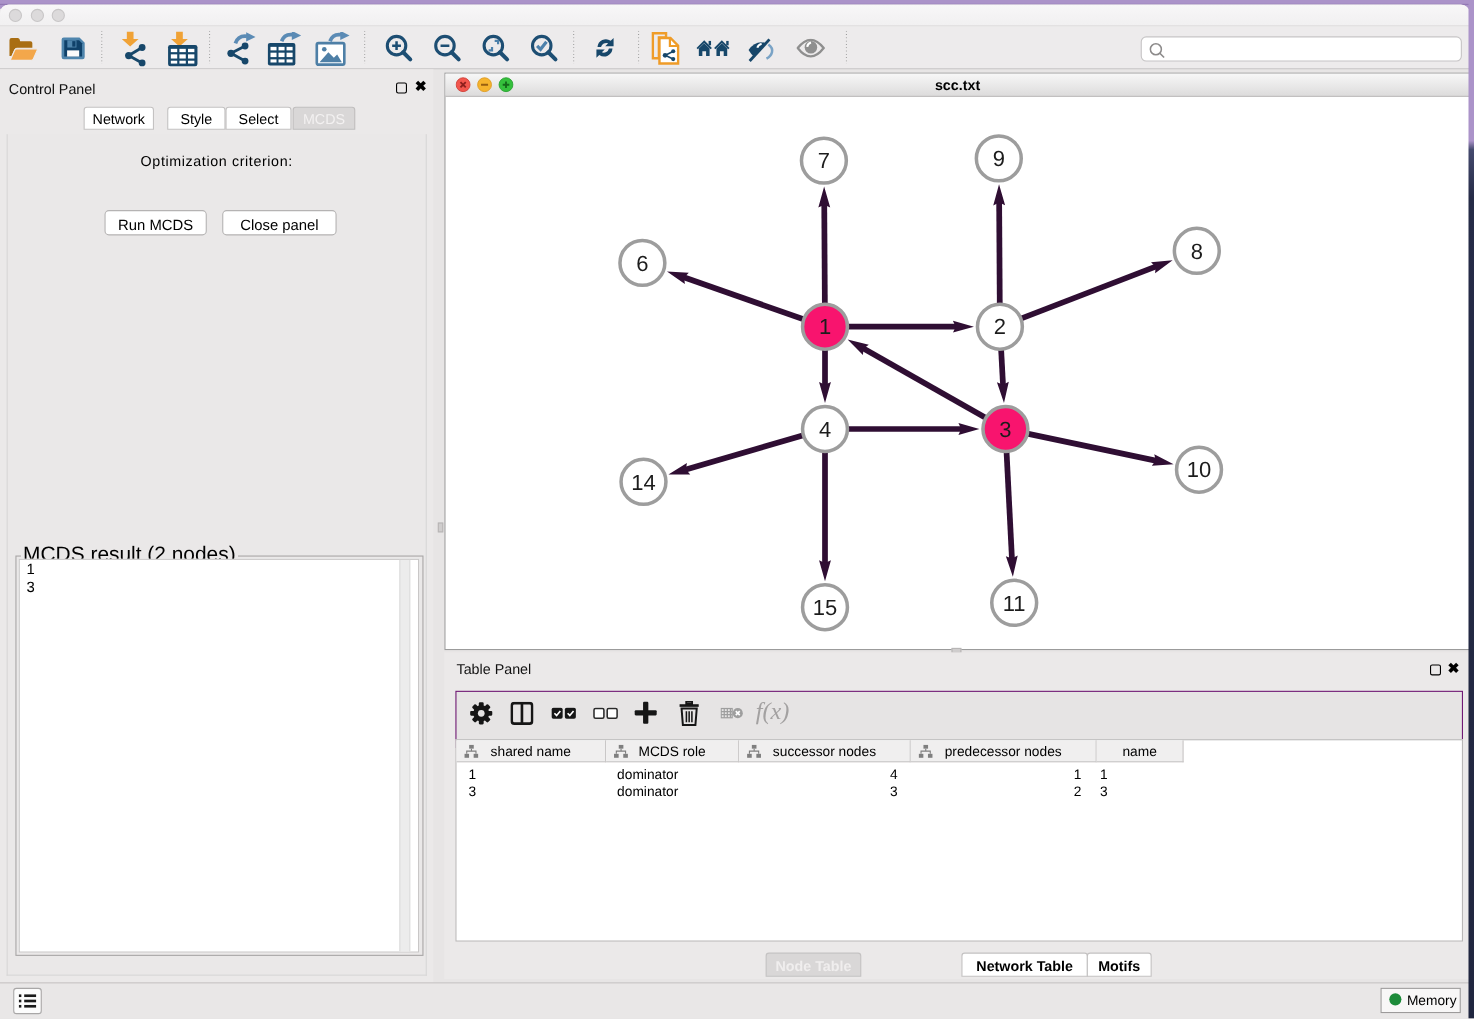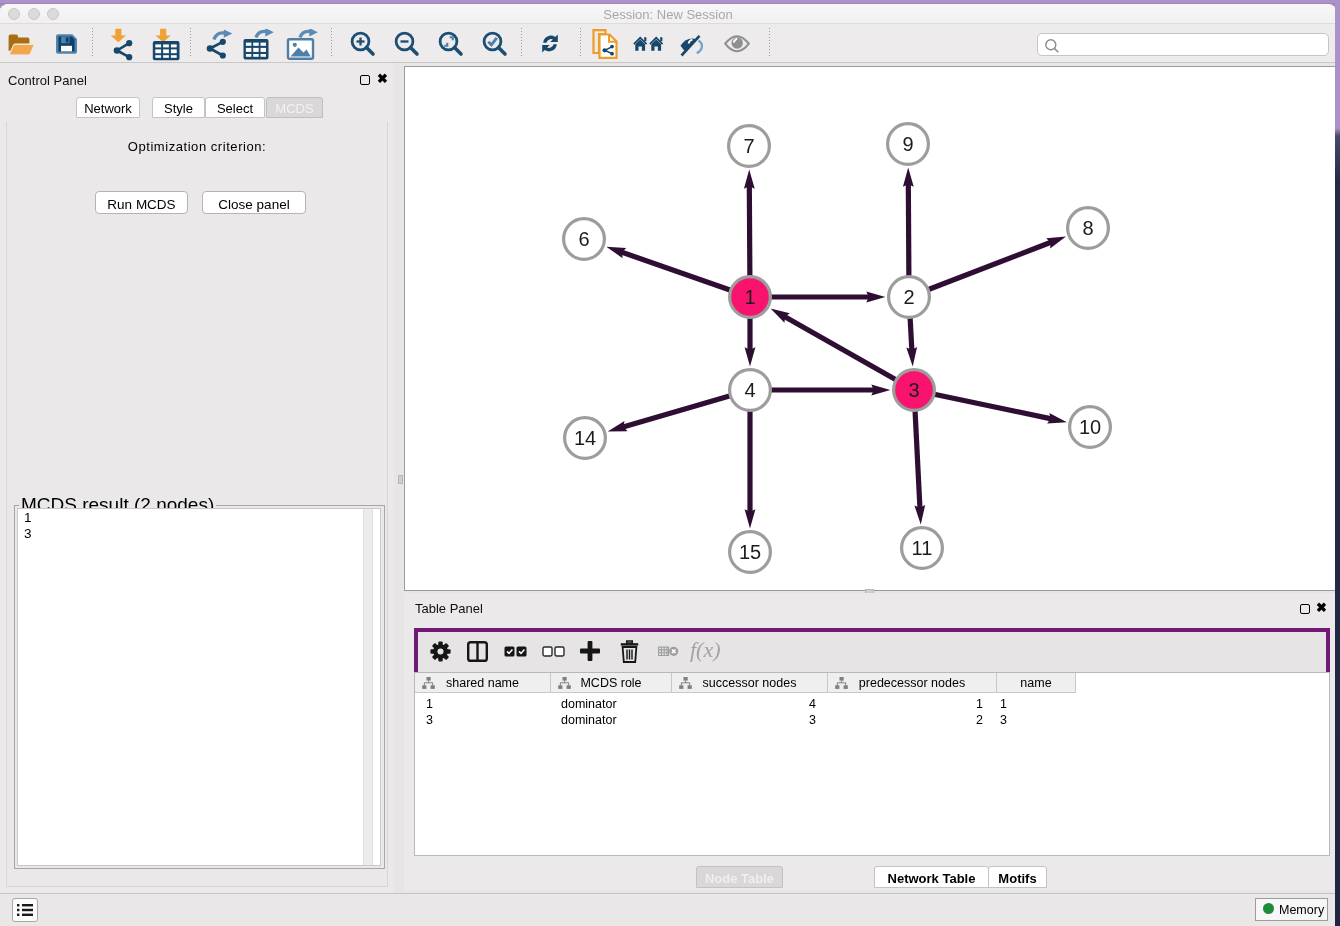--- a/index.html
+++ b/index.html
@@ -55,21 +55,21 @@
   
   #netframe { left:404px; top:62px; width:933px; height:525px; background:#fff;
      border:1px solid #9b9b9b; }
   #nettitle { left:0; top:0; width:931px; height:21px;
      background:linear-gradient(#f7f7f7,#dddcdc); border-bottom:1px solid #b3b1b1; }
 
   
   #tpanel { left:404px; top:589px; width:933px; height:297px; background:#ebe9e9; }
   #tpanel-title { left:11px; top:8px; font-size:13px; color:#111; }
   #ttoolbar { left:10px; top:35px; width:916px; height:52px; background:#e6e4e4;
-     border:4px solid #701a75; }
+     border:1px solid #701a75; }
   #ttable { left:10px; top:79px; width:916px; height:184px; background:#fff;
      border:1px solid #b9b7b7; }
   .hcell { position:absolute; top:0; height:20px; background:#f0efef;
      border-right:1px solid #c9c7c7; border-bottom:1px solid #c9c7c7;
      font-size:12.5px; color:#000; text-align:center; padding-top:3px; }
   .hicon { position:absolute; left:7px; top:4px; }
   .trow { position:absolute; font-size:12.5px; color:#000; height:16px; }
   .btab { position:absolute; height:22px; background:#fff; border:1px solid #c4c2c2;
      border-radius:3px 3px 0 0; font-size:13px; font-weight:bold; color:#000;
      text-align:center; padding-top:4px; }
@@ -84,21 +84,20 @@
      border-top:1px solid #c6c4c4; }
 </style>
 </head>
 <body>
 <div id="backstrip" class="abs"></div>
 <div id="win" class="abs">
   <div id="titlebar" class="abs">
     <div class="tl abs" style="left:8px;"></div>
     <div class="tl abs" style="left:28px;"></div>
     <div class="tl abs" style="left:47px;"></div>
-    <div id="title" class="abs">Session: New Session</div>
   </div>
   <div id="toolbar" class="abs">
 
     <svg class="ticon" style="left:8px; top:9px;" width="27" height="23" viewBox="0 0 27 23">
       <path fill="#a96e13" d="M0.6 17.8 V3.5 Q0.6 1.6 2.5 1.6 H8.1 Q9.6 1.6 9.9 3 L10.3 4.4 H19.6 Q21.4 4.4 21.4 6.2 V10.4 H7.3 Q5.8 10.4 5.2 11.8 L2.5 17.8 Z"></path>
       <path fill="#f3a74b" stroke="#edebec" stroke-width="1" d="M2.6 21.9 Q1.2 21.9 1.8 20.6 L5.3 12.7 Q5.8 11.4 7.2 11.4 H25 Q26.4 11.4 25.8 12.7 L22.3 20.6 Q21.7 21.9 20.4 21.9 Z"></path>
     </svg>
 
     <svg class="ticon" style="left:54px; top:8px;" width="25" height="24" viewBox="0 0 25 24">
       <path fill="#4f85ad" d="M2 4.2 Q2 2.2 4 2.2 H18.3 L23 6.9 V19.8 Q23 21.8 21 21.8 H4 Q2 21.8 2 19.8 Z"></path>
@@ -274,20 +273,31 @@
     <div class="btn abs" style="left:202px; top:128px; width:104px;">Close panel</div>
     <fieldset id="resultbox" class="abs">
       <legend>MCDS result (2 nodes)</legend>
     </fieldset>
     <div id="resultinner" class="abs">
       <div style="padding:1px 0 0 6px; font-size:13.5px; line-height:16px; color:#000;">1<br>3</div>
       <div id="resultscroll" class="abs"></div>
     </div>
   </div>
   <div id="netframe" class="abs">
+    <div id="nettitle" class="abs">
+      <svg class="abs" style="left:9px; top:3px;" width="53" height="14" viewBox="0 0 53 14">
+        <circle cx="7" cy="7" r="6.3" fill="#f2564d" stroke="#cf4038" stroke-width="0.8"></circle>
+        <path d="M4.6 4.6 L9.4 9.4 M9.4 4.6 L4.6 9.4" stroke="#8c1f1c" stroke-width="1.7"></path>
+        <circle cx="26.5" cy="7" r="6.3" fill="#f6b42d" stroke="#dd9b24" stroke-width="0.8"></circle>
+        <path d="M23.3 7 H29.7" stroke="#985f10" stroke-width="1.7"></path>
+        <circle cx="46" cy="7" r="6.3" fill="#35c03c" stroke="#2aa233" stroke-width="0.8"></circle>
+        <path d="M43 7 H49 M46 4 V10" stroke="#156a1a" stroke-width="1.7"></path>
+      </svg>
+      <div class="abs" style="width:100%; text-align:center; top:3px; font-size:13px; font-weight:bold; color:#000;">scc.txt</div>
+    </div>
     <div id="graph" class="abs" style="left:0; top:21px;">
       <svg width="931" height="503" viewBox="0 0 931 503">
         <defs>
           <marker id="arr" markerUnits="userSpaceOnUse" markerWidth="20" markerHeight="12" viewBox="0 0 20 12" refX="6" refY="6" orient="auto">
             <path d="M0.3,0.6 L19.4,6 L0.3,11.4 L2.8,6 Z" fill="#2f0e33"></path>
           </marker>
         </defs>
         <g stroke="#2f0e33" stroke-width="5.2" marker-end="url(#arr)">
           <line x1="345" y1="209" x2="344.3" y2="95"></line>
           <line x1="345" y1="209" x2="214" y2="163.2"></line>

